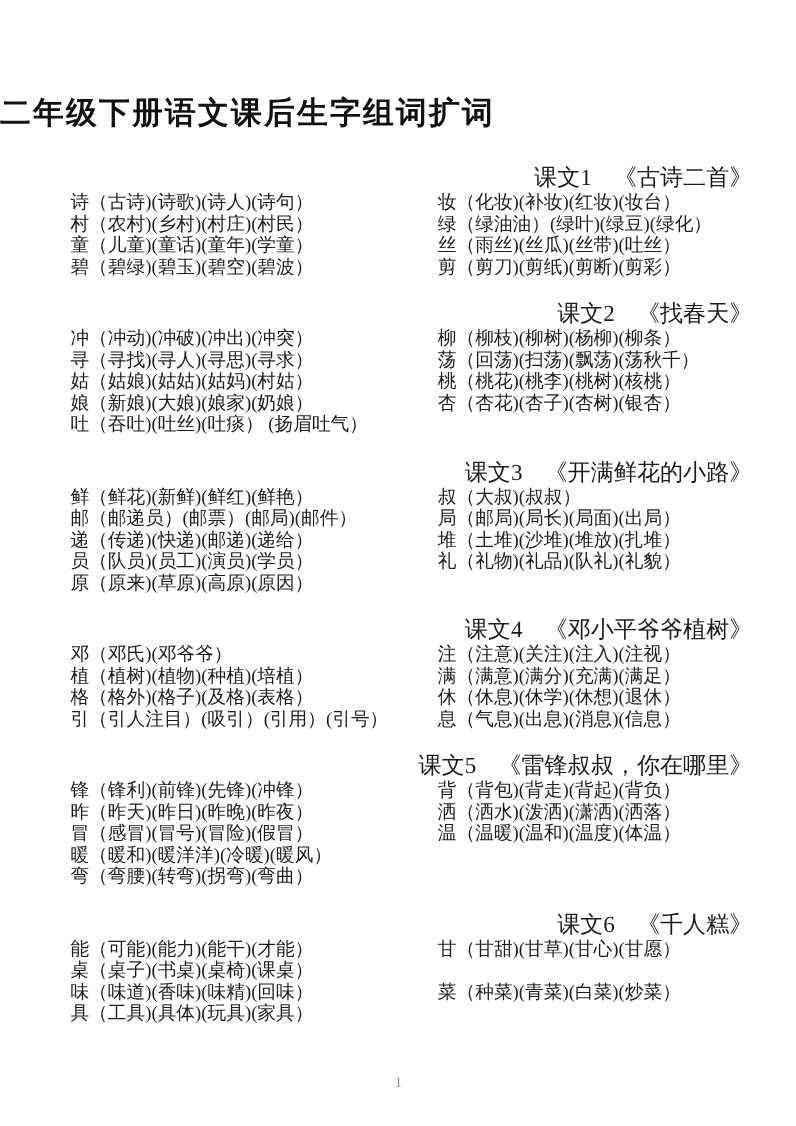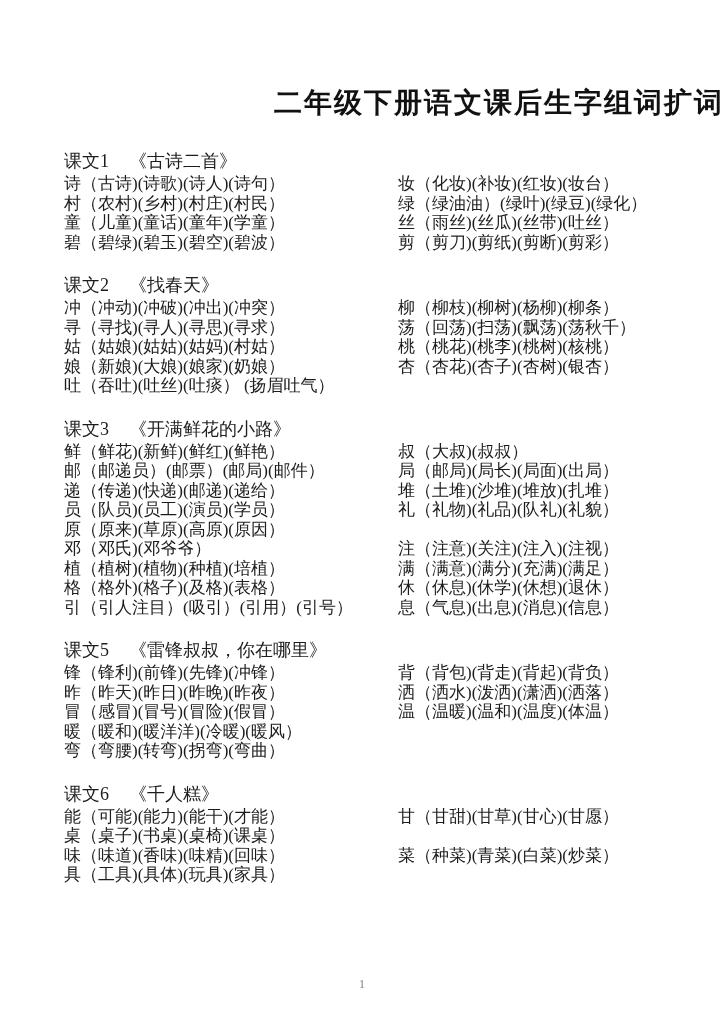--- a/index.html
+++ b/index.html
@@ -13,36 +13,35 @@
     height: 1024px;
     margin: 0 auto;
     background: #ffffff;
     font-family: "Liberation Serif", "DejaVu Serif", serif;
     color: #1c1c1c;
     overflow: hidden;
   }
   .doc-title {
     margin: 0;
     padding-top: 84px;
-    text-align: right;
+    text-align: left;
     font-size: 28px;
     font-weight: bold;
     letter-spacing: 2px;
     color: #111111;
-    padding-left: 20px;
   }
   .sections {
     padding: 6px 40px 0 64px;
   }
   .section {
     margin-top: 0;
   }
   .section-header {
-    text-align: left;
-    font-size: 18px;
+    text-align: right;
+    font-size: 21px;
     line-height: 20px;
     margin-top: 23px;
     margin-bottom: 3px;
     color: #1c1c1c;
   }
   .lesson-label {
     margin-right: 20px;
   }
   .book-title {
     font-family: "Liberation Serif", "DejaVu Serif", serif;
@@ -134,20 +133,21 @@
         <div class="word-row">
           <div class="word-cell">员（队员)(员工)(演员)(学员）</div>
           <div class="word-cell">礼（礼物)(礼品)(队礼)(礼貌）</div>
         </div>
         <div class="word-row">
           <div class="word-cell">原（原来)(草原)(高原)(原因）</div>
           <div class="word-cell"></div>
         </div>
       </div>
       <div class="section">
+        <div class="section-header"><span class="lesson-label">课文4</span><span class="book-title">《邓小平爷爷植树》</span></div>
         <div class="word-row">
           <div class="word-cell">邓（邓氏)(邓爷爷）</div>
           <div class="word-cell">注（注意)(关注)(注入)(注视）</div>
         </div>
         <div class="word-row">
           <div class="word-cell">植（植树)(植物)(种植)(培植）</div>
           <div class="word-cell">满（满意)(满分)(充满)(满足）</div>
         </div>
         <div class="word-row">
           <div class="word-cell">格（格外)(格子)(及格)(表格）</div>

